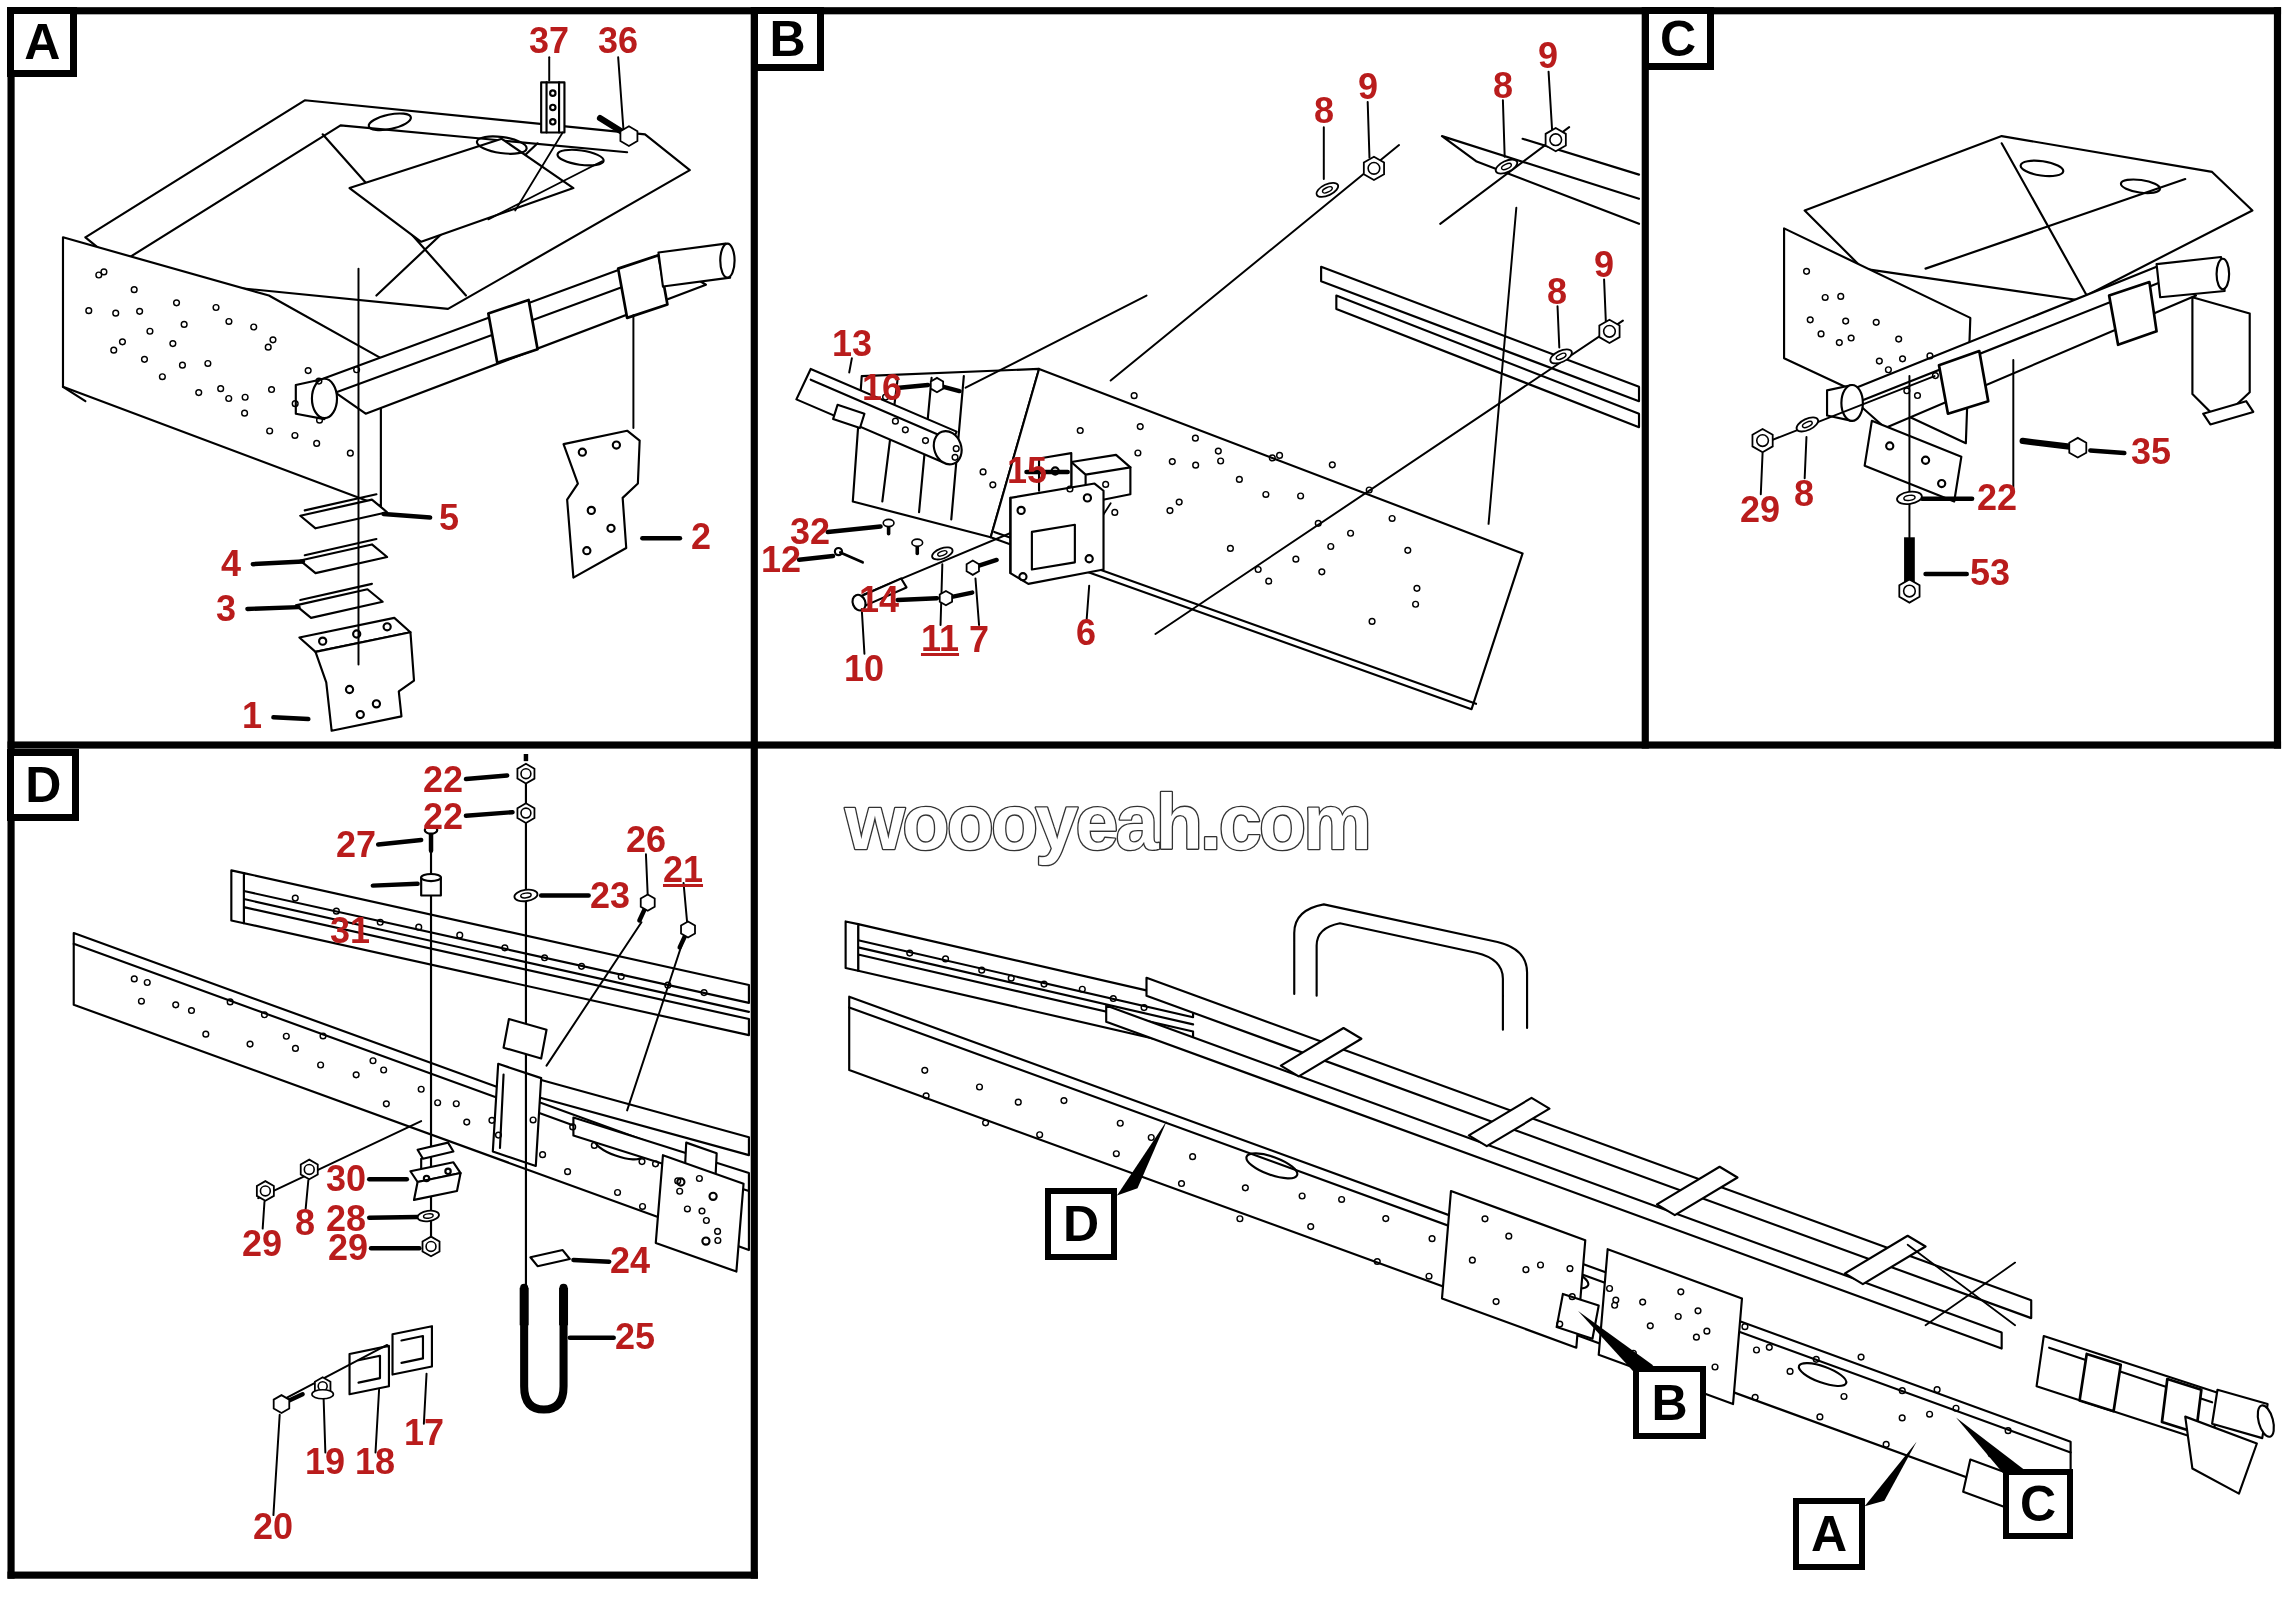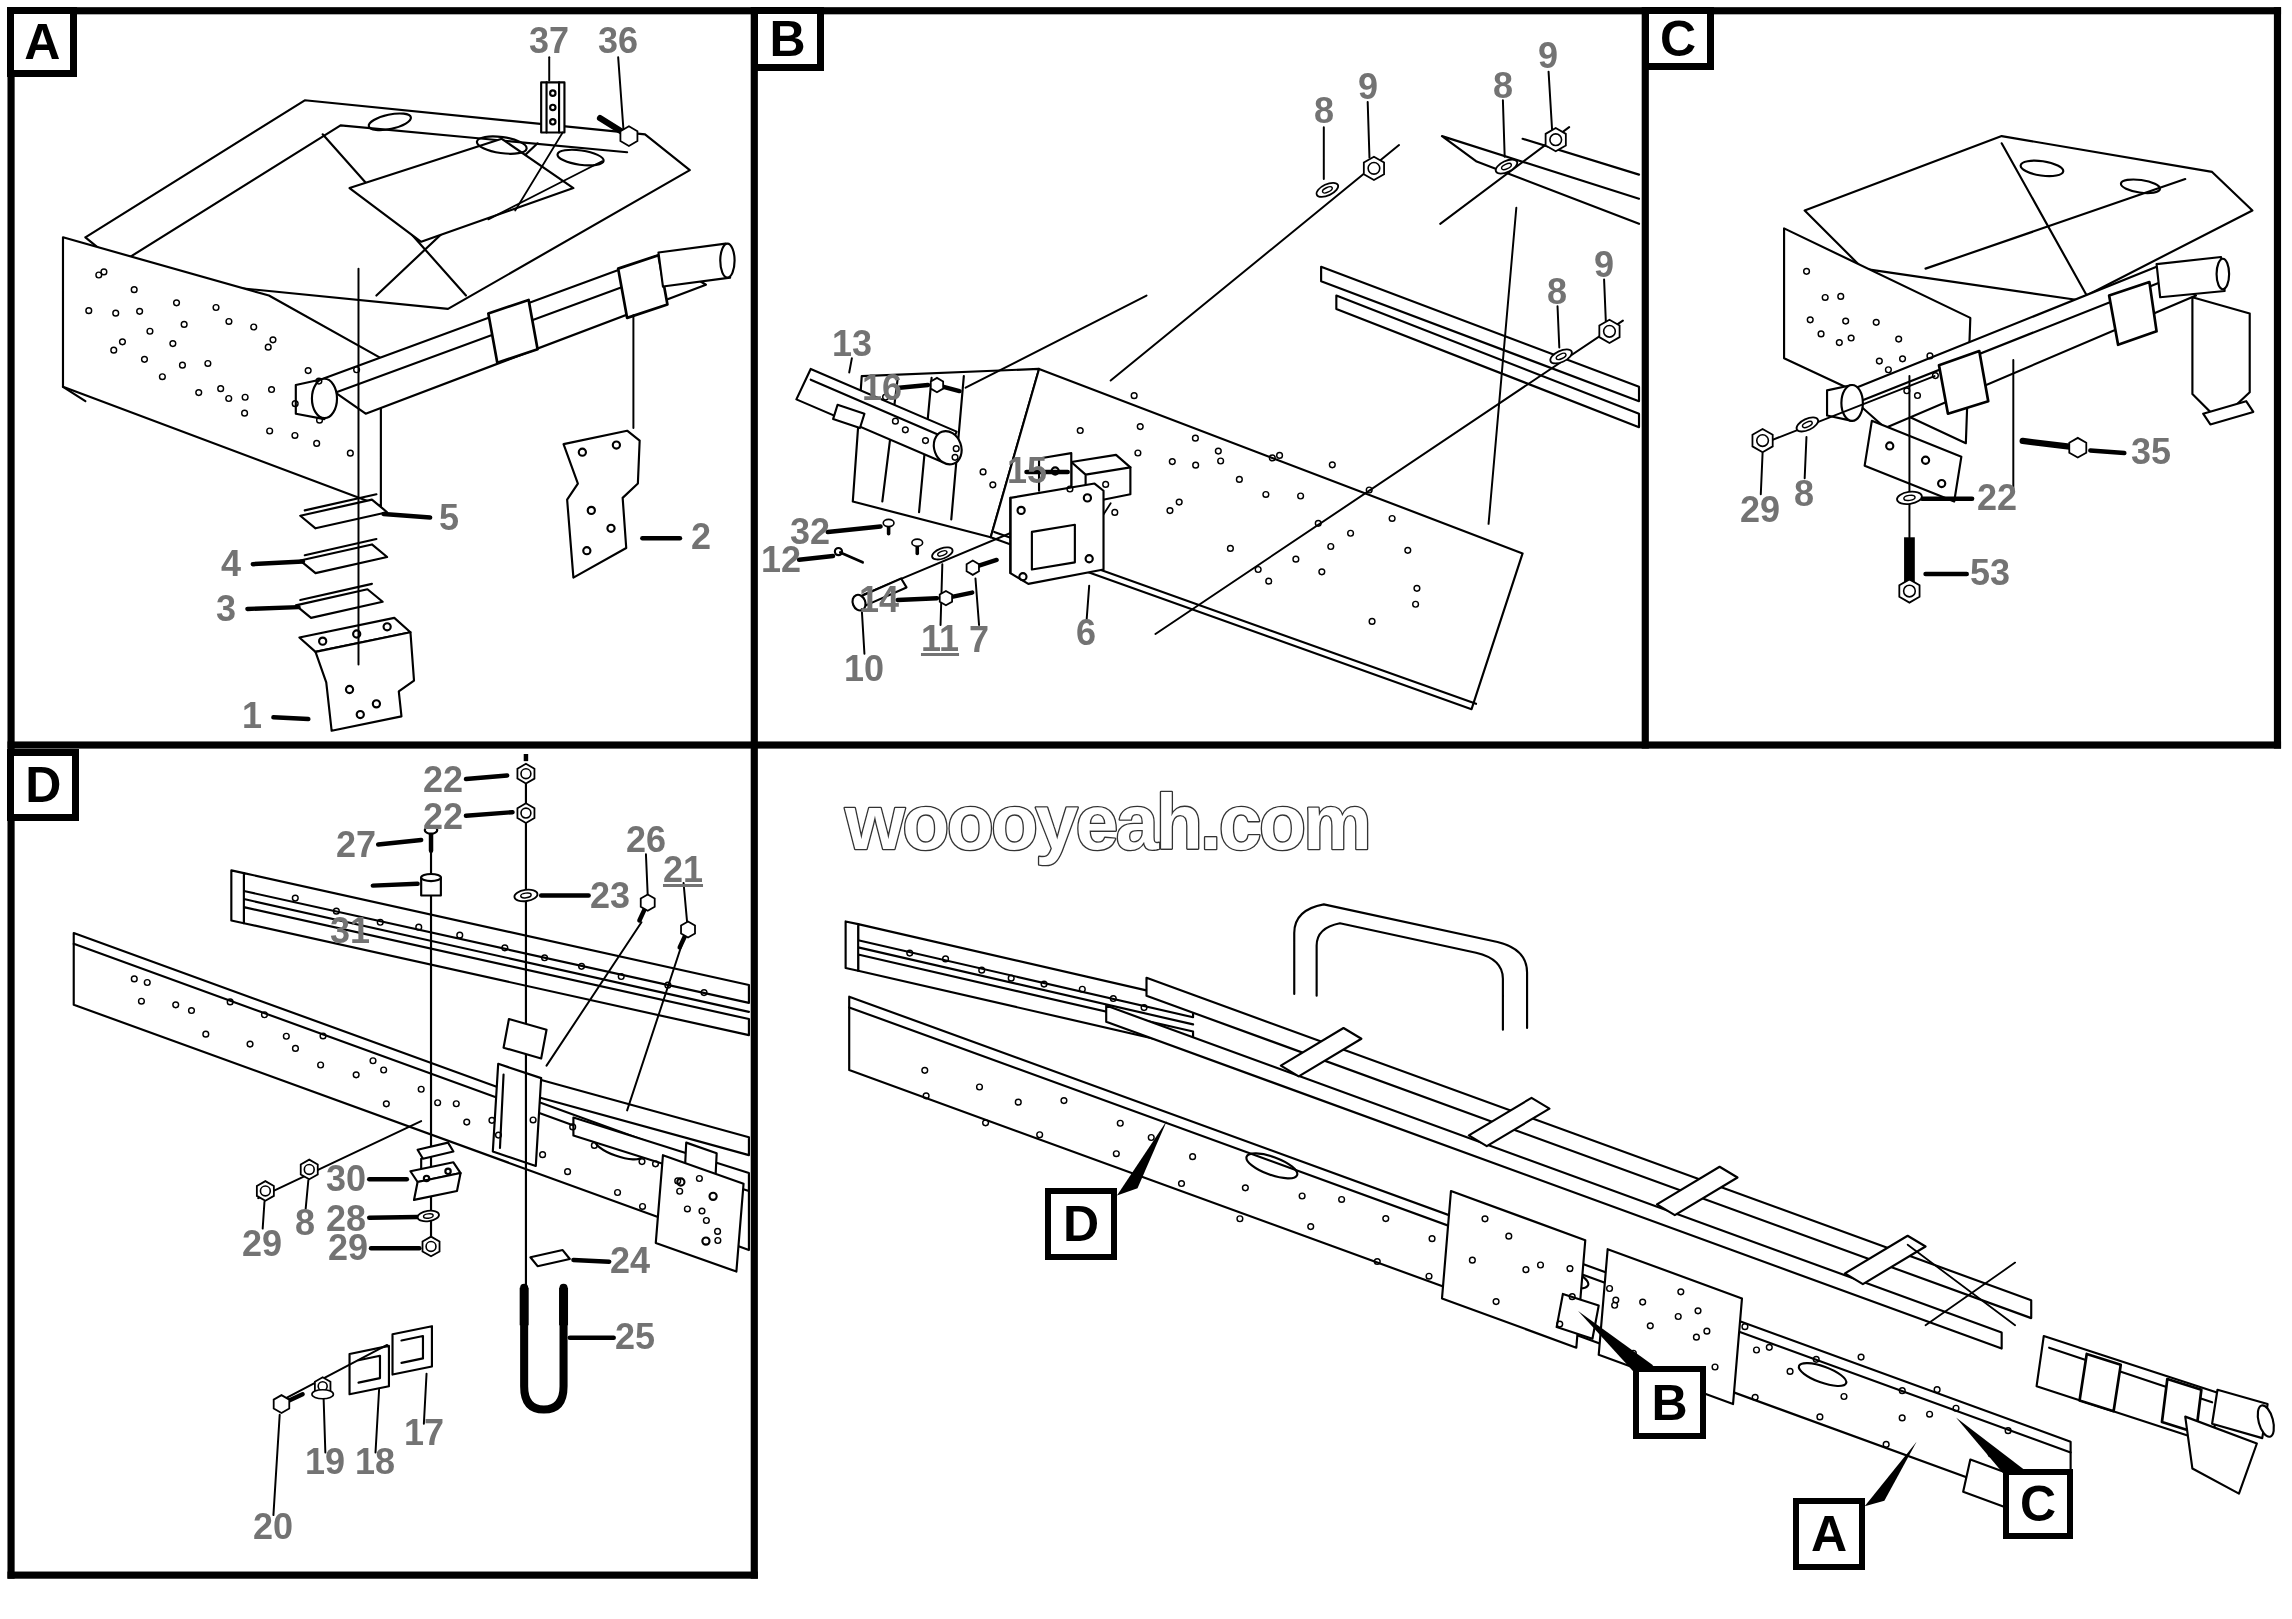--- a/index.html
+++ b/index.html
@@ -6,21 +6,21 @@
   #canvas{position:relative;width:2293px;height:1619px;background:#fff;overflow:hidden;
           font-family:"Liberation Sans","DejaVu Sans",sans-serif;}
   #art{position:absolute;left:0;top:0;width:2293px;height:1619px;}
   .panel-box{position:absolute;background:#fff;border:7.2px solid #000;box-sizing:border-box;
              display:flex;align-items:center;justify-content:center;
              font-weight:700;font-size:50px;color:#000;line-height:1;}
   .view-box{position:absolute;background:#fff;border:6.3px solid #000;box-sizing:border-box;
             display:flex;align-items:center;justify-content:center;
             font-weight:700;font-size:50px;color:#000;line-height:1;z-index:5;}
   .callout{position:absolute;transform:translate(-50%,-50%);font-weight:700;font-size:36px;
-           color:#737373;line-height:1;white-space:nowrap;z-index:4;}
+           color:#b91c1c;line-height:1;white-space:nowrap;z-index:4;}
   .wm{font-weight:700;letter-spacing:-3px;}
 </style>
 </head>
 <body>
 
 <div id="canvas">
 
   <svg id="art" viewBox="0 0 2560 1808">
 
     <g fill="#000" stroke="none">

